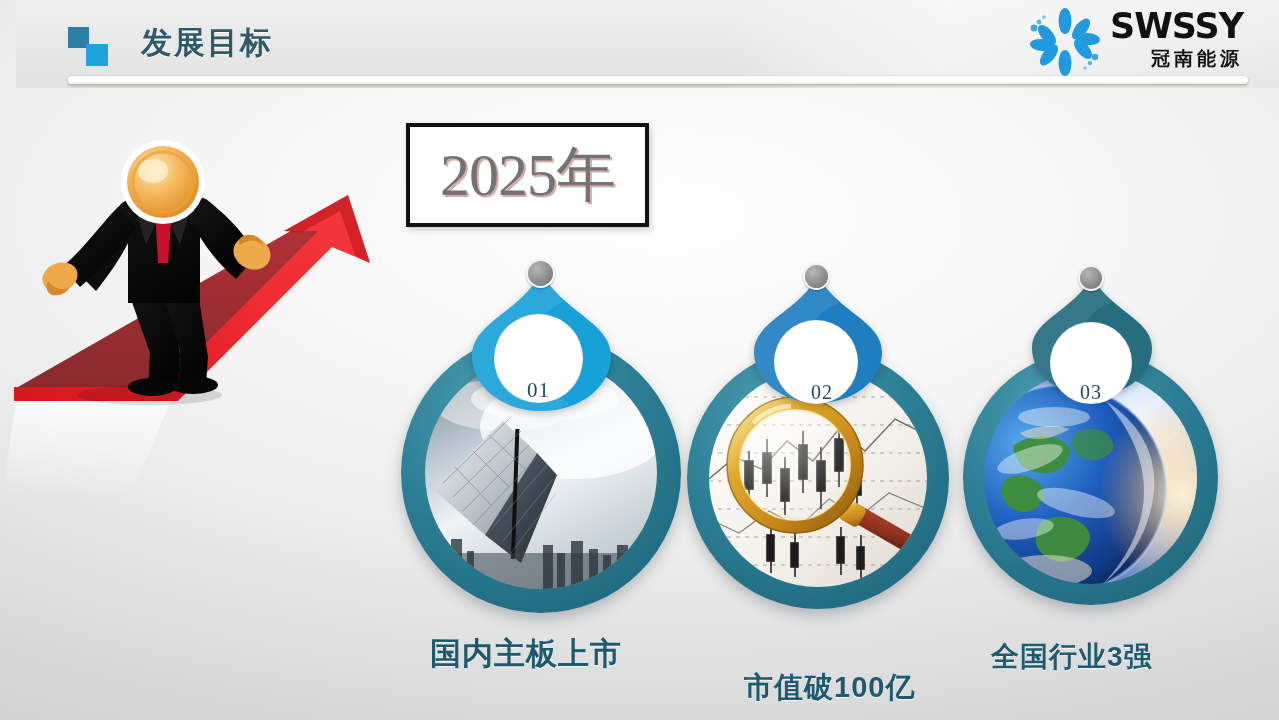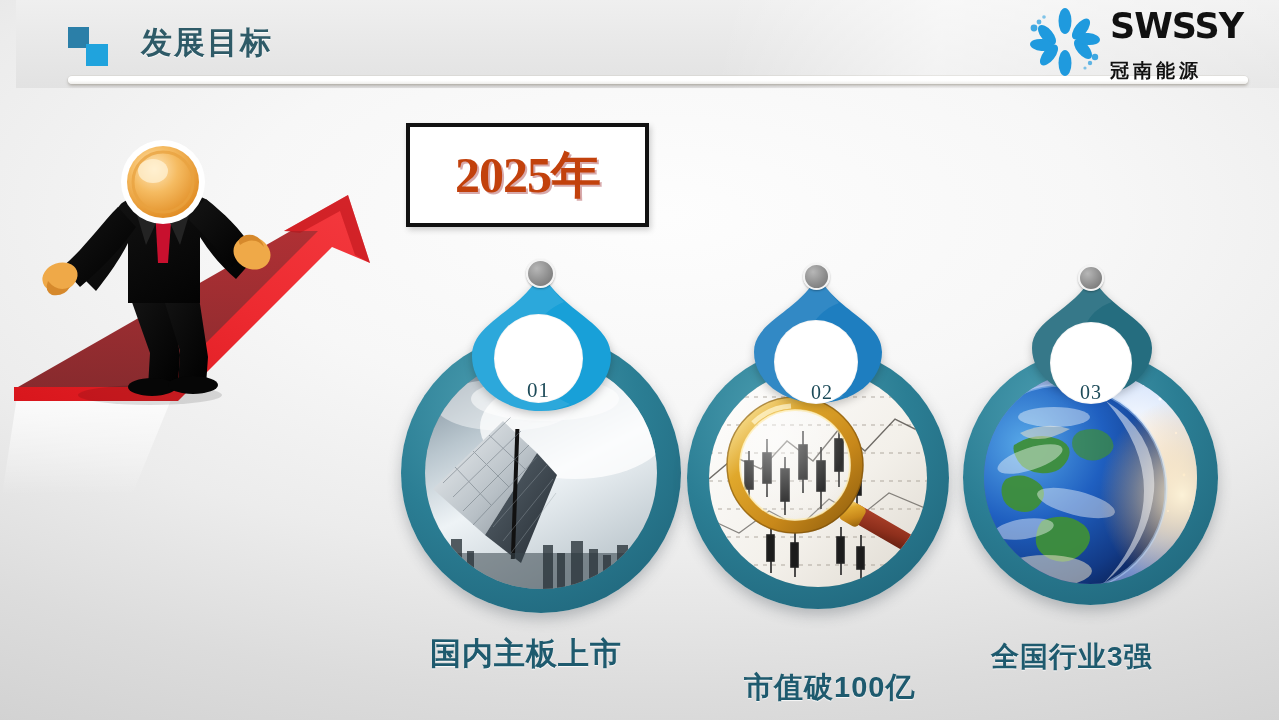--- a/index.html
+++ b/index.html
@@ -41,40 +41,40 @@
   #divider {
     position:absolute; left:0; top:2px; width:1180px; height:8px;
     background:linear-gradient(180deg,#ffffff 0%,#ffffff 55%,#efeeeb 100%);
     border-radius:5px;
     box-shadow:0 2px 3px rgba(130,125,115,.45), 0 0 0 .5px rgba(200,195,185,.5);
   }
 
   
   #logo { position:absolute; right:14px; top:6px; width:255px; height:72px; }
   #logo-mark { position:absolute; left:0px; top:2px; width:78px; height:68px; }
-  #logo-text { position:absolute; left:84px; top:2px; }
+  #logo-text { position:absolute; left:84px; top:2px;text-align:right; }
   #logo-name {
     font-size:35px; font-weight:bold; color:#111; letter-spacing:-1px;
     font-family:"DejaVu Sans", sans-serif; line-height:36px;
   }
   #logo-sub {
     font-size:19px; font-weight:bold; color:#111; letter-spacing:4px;
-    line-height:26px; margin-top:14px;
+    line-height:26px; margin-top:2px;
   }
 
   
   #year-box {
     position:absolute; left:406px; top:123px; width:243px; height:104px;
     background:#fff; border:4px solid #111;
     display:flex; align-items:center; justify-content:center;
     box-shadow:2px 3px 6px rgba(0,0,0,.18);
   }
   #year-text {
     font-family:"Liberation Serif", serif;
-    font-size:50px; font-weight:bold; color:#c2410c;
+    font-size:60px; font-weight:normal; color:#737373;
     letter-spacing:-1px;
     text-shadow:2px 2px 0 rgba(140,10,15,.35);
   }
 
   
   #hero { position:absolute; left:0px; top:95px; width:420px; height:420px; }
 
   
   .card { position:absolute; }
   .pinhead {

